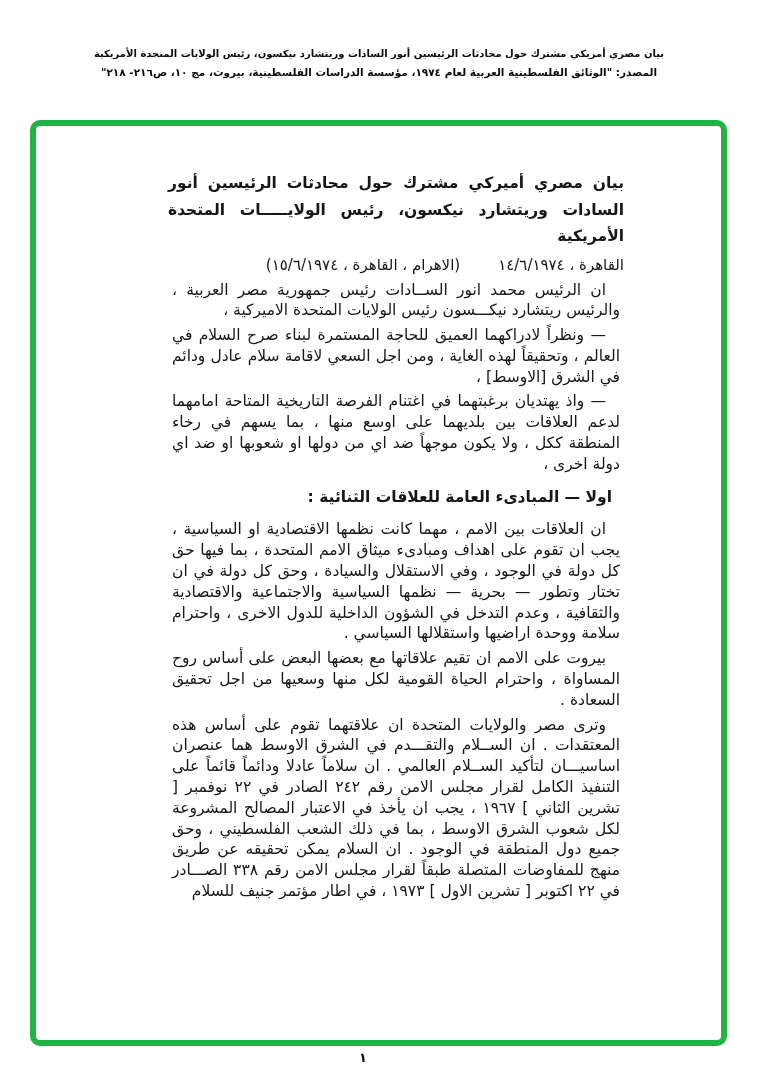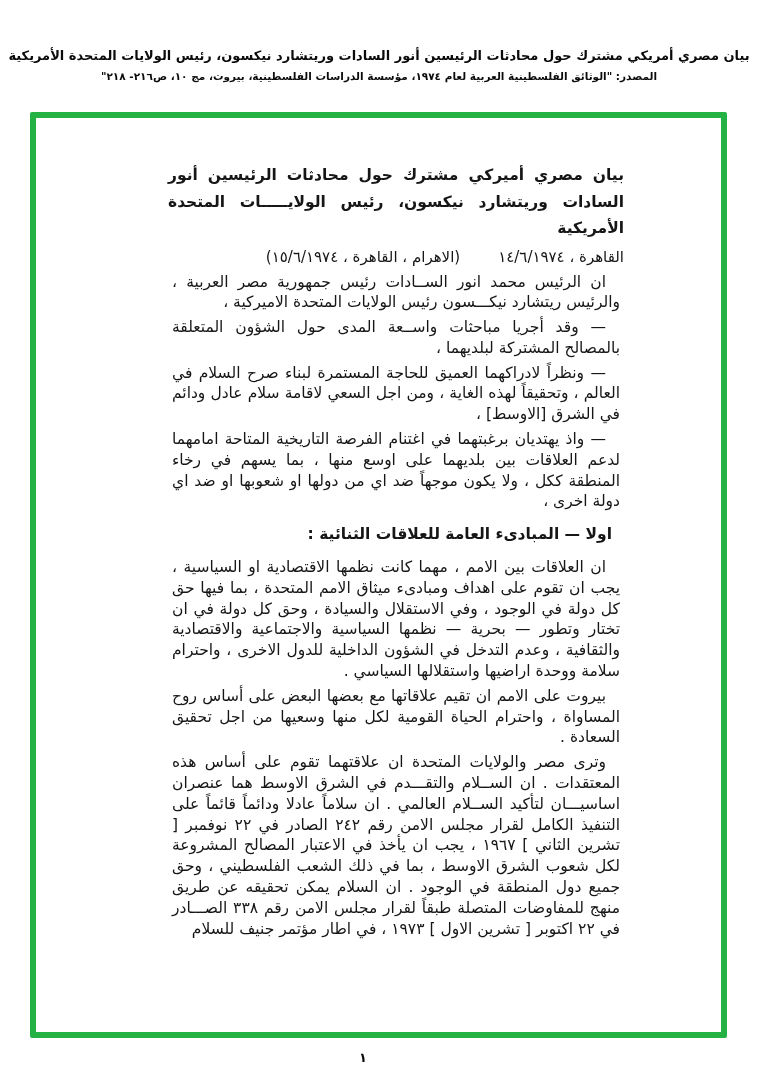--- a/index.html
+++ b/index.html
@@ -19,41 +19,41 @@
   
   .page-header {
     position: absolute;
     top: 48px;
     left: 0;
     width: 758px;
     text-align: center;
     direction: rtl;
   }
   .header-line1 {
-    font-size: 13px;
+    font-size: 10px;
     font-weight: bold;
     letter-spacing: 0;
     color: #0b0b0b;
   }
   .header-line2 {
     margin-top: 7px;
     font-size: 10.5px;
     font-weight: bold;
     color: #0b0b0b;
   }
 
   
   .green-box {
     position: absolute;
     left: 30px;
-    top: 112px;
+    top: 120px;
     width: 685px;
     height: 914px;
     border: 6px solid #25b244;
-    border-radius: 2px;
+    border-radius: 10px;
     background: #ffffff;
   }
 
   
   .doc-content {
     position: absolute;
     left: 132px;  
     top: 44px;    
     width: 456px;
     direction: rtl;
@@ -112,21 +112,20 @@
   <div class="doc-content">
 
     <p class="doc-title">بيان مصري أميركي مشترك حول محادثات الرئيسين أنور السادات وريتشارد نيكسون، رئيس الولايـــــات المتحدة الأمريكية</p>
 
     <div class="doc-dateline">
       <span>القاهرة ، ١٤/٦/١٩٧٤</span>
       <span>(الاهرام ، القاهرة ، ١٥/٦/١٩٧٤)</span>
     </div>
 
     <p class="doc-paragraph">ان الرئيس محمد انور الســادات رئيس جمهورية مصر العربية ، والرئيس ريتشارد نيكـــسون رئيس الولايات المتحدة الاميركية ،</p>
-    <p class="doc-paragraph">— وقد أجريا مباحثات واســعة المدى حول الشؤون المتعلقة بالمصالح المشتركة لبلديهما ،</p>
     <p class="doc-paragraph">— ونظراً لادراكهما العميق للحاجة المستمرة لبناء صرح السلام في العالم ، وتحقيقاً لهذه الغاية ، ومن اجل السعي لاقامة سلام عادل ودائم في الشرق [الاوسط] ،</p>
     <p class="doc-paragraph">— واذ يهتديان برغبتهما في اغتنام الفرصة التاريخية المتاحة امامهما لدعم العلاقات بين بلديهما على اوسع منها ، بما يسهم في رخاء المنطقة ككل ، ولا يكون موجهاً ضد اي من دولها او شعوبها او ضد اي دولة اخرى ،</p>
 
     <p class="doc-section-heading">اولا — المبادىء العامة للعلاقات الثنائية :</p>
 
     <p class="doc-paragraph">ان العلاقات بين الامم ، مهما كانت نظمها الاقتصادية او السياسية ، يجب ان تقوم على اهداف ومبادىء ميثاق الامم المتحدة ، بما فيها حق كل دولة في الوجود ، وفي الاستقلال والسيادة ، وحق كل دولة في ان تختار وتطور — بحرية — نظمها السياسية والاجتماعية والاقتصادية والثقافية ، وعدم التدخل في الشؤون الداخلية للدول الاخرى ، واحترام سلامة ووحدة اراضيها واستقلالها السياسي .</p>
     <p class="doc-paragraph">بيروت على الامم ان تقيم علاقاتها مع بعضها البعض على أساس روح المساواة ، واحترام الحياة القومية لكل منها وسعيها من اجل تحقيق السعادة .</p>
     <p class="doc-paragraph">وترى مصر والولايات المتحدة ان علاقتهما تقوم على أساس هذه المعتقدات . ان الســلام والتقـــدم في الشرق الاوسط هما عنصران اساسيـــان لتأكيد الســلام العالمي . ان سلاماً عادلا ودائماً قائماً على التنفيذ الكامل لقرار مجلس الامن رقم ٢٤٢ الصادر في ٢٢ نوفمبر [ تشرين الثاني ] ١٩٦٧ ، يجب ان يأخذ في الاعتبار المصالح المشروعة لكل شعوب الشرق الاوسط ، بما في ذلك الشعب الفلسطيني ، وحق جميع دول المنطقة في الوجود . ان السلام يمكن تحقيقه عن طريق منهج للمفاوضات المتصلة طبقاً لقرار مجلس الامن رقم ٣٣٨ الصـــادر في ٢٢ اكتوبر [ تشرين الاول ] ١٩٧٣ ، في اطار مؤتمر جنيف للسلام</p>
 
   </div>

